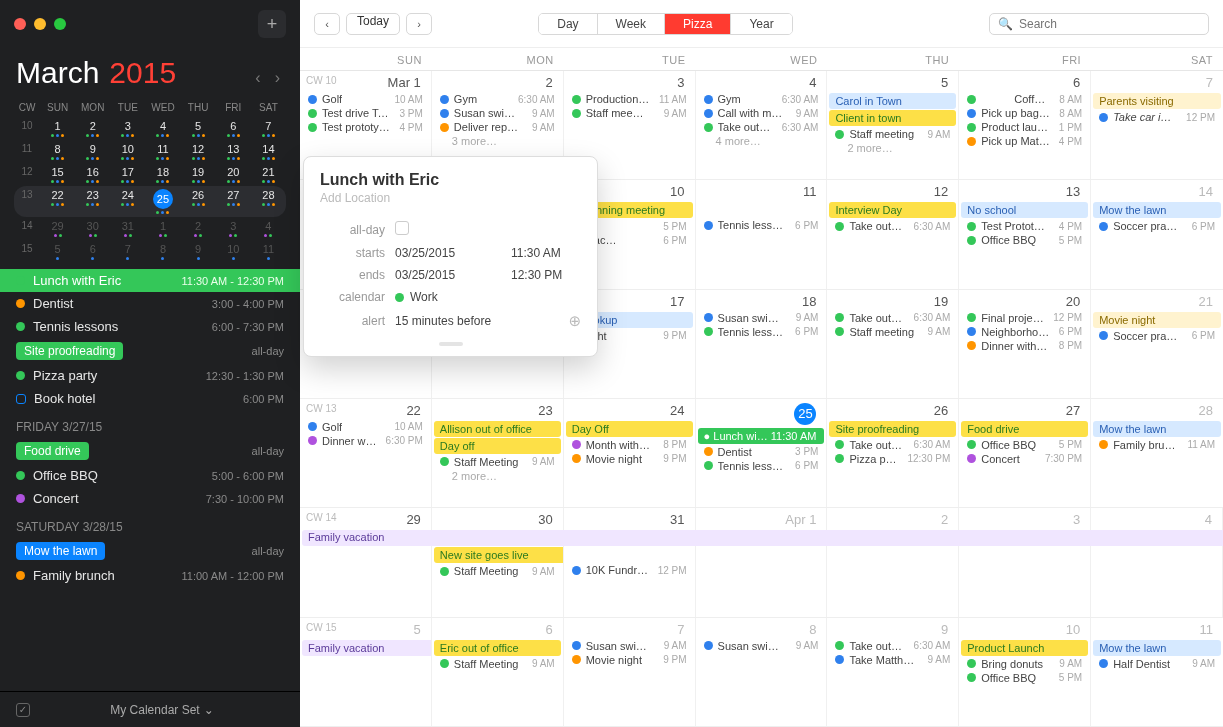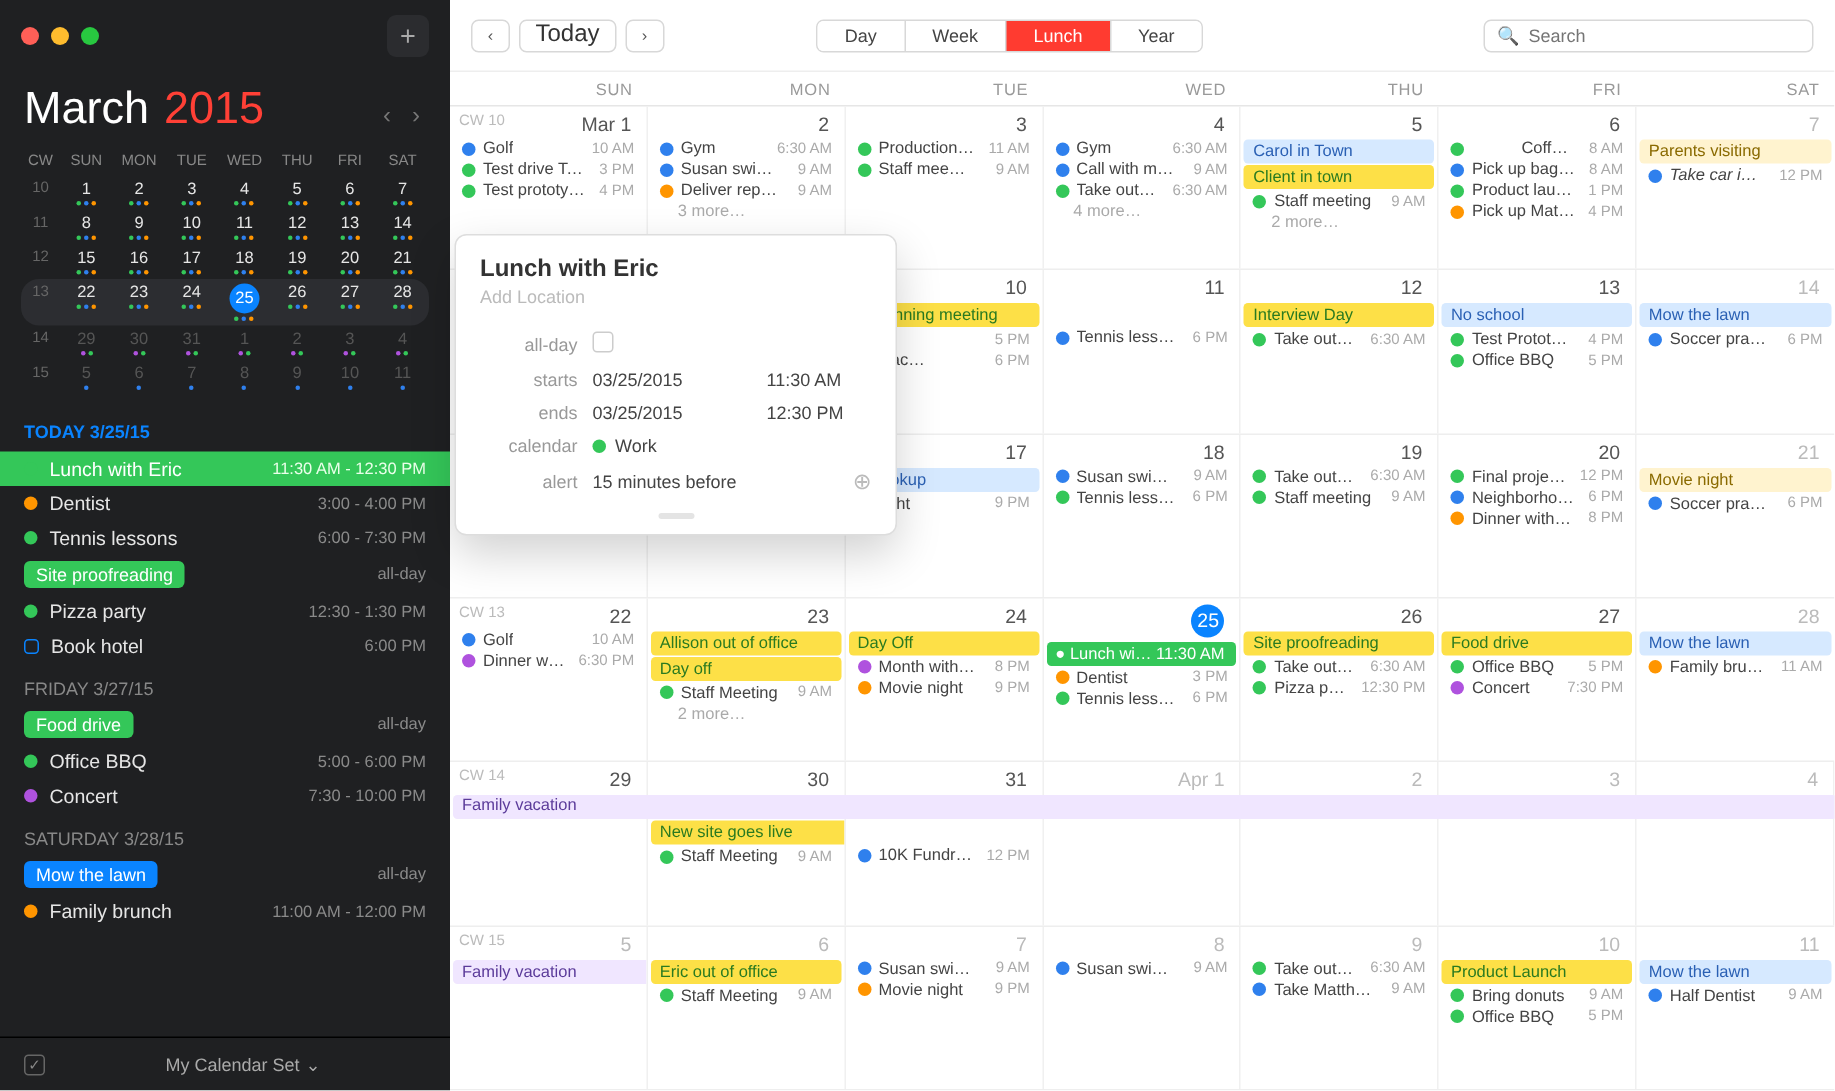--- a/index.html
+++ b/index.html
@@ -44,21 +44,21 @@
 
 .sidebar-footer { height:36px; border-top:1px solid #000; display:flex; align-items:center; padding:0 16px; gap:10px; color:#aaa; font-size:12px; }
 .sidebar-footer .chk { width:14px; height:14px; border:1px solid #666; border-radius:3px; display:inline-flex; align-items:center; justify-content:center; font-size:10px; color:#888;}
 .sidebar-footer .setname { margin:0 auto; cursor:pointer; display:flex; align-items:center; gap:4px;}
 
 
 .main { flex:1; display:flex; flex-direction:column; background:#fff; }
 .toolbar { height:48px; display:flex; align-items:center; padding:0 14px; gap:16px; border-bottom:1px solid #eee; }
 .nav-group { display:flex; gap:6px; align-items:center; }
 .nav-btn { width:26px; height:22px; border:1px solid #d8d8d8; border-radius:5px; display:flex; align-items:center; justify-content:center; color:#555; background:#fff; cursor:pointer; font-size:11px; }
-.today-btn { height:22px; padding:0 10px; border:1px solid #d8d8d8; border-radius:5px; background:#fff; font-size:16px; cursor:pointer; }
+.today-btn { height:22px; padding:0 10px; border:1px solid #d8d8d8; border-radius:5px; background:#fff; font-size:12px; cursor:pointer; }
 .seg { display:flex; border:1px solid #d8d8d8; border-radius:5px; overflow:hidden; margin:0 auto; }
 .seg div { padding:3px 18px; font-size:12px; cursor:pointer; background:#fff; color:#444; }
 .seg div + div { border-left:1px solid #d8d8d8; }
 .seg div.active { background:#ff3b30; color:#fff; }
 .search { width:220px; height:22px; border:1px solid #d8d8d8; border-radius:5px; display:flex; align-items:center; padding:0 8px; color:#aaa; gap:6px; margin-left:auto;}
 .search input { border:none; outline:none; font-size:12px; flex:1; color:#555; }
 
 .grid-head { display:grid; grid-template-columns: repeat(7,1fr); border-bottom:1px solid #e6e6e6; }
 .grid-head div { text-align:right; padding:6px 10px 4px; font-size:11px; color:#999; font-weight:500; letter-spacing:0.5px; }
 
@@ -346,21 +346,20 @@
                 <i style="background:#2f80ed"></i>
               </div></div>
             <div class="mini-cell faded">11<div class="dot-row">
                 <i style="background:#2f80ed"></i>
               </div></div>
           </div>
         </div>
     </div>
 
     <div class="agenda" id="agenda">
-        <div class="today-label">TODAY 3/25/15</div>
         <div class="ag-item sel">
           <span class="dot d-green"></span>
           <span>Lunch with Eric</span>
           <span class="time">11:30 AM - 12:30 PM</span>
         </div>
         <div class="ag-item">
           <span class="dot d-orange"></span>
           <span>Dentist</span>
           <span class="time">3:00 - 4:00 PM</span>
         </div>
@@ -422,21 +421,21 @@
   <main class="main">
     <div class="toolbar">
       <div class="nav-group">
         <div class="nav-btn">‹</div>
         <div class="today-btn">Today</div>
         <div class="nav-btn">›</div>
       </div>
       <div class="seg" id="seg">
           <div>Day</div>
           <div>Week</div>
-          <div class="active">Lunch</div>
+          <div class="active">Pizza</div>
           <div>Year</div>
         </div>
       <div class="search">
         <span>🔍</span>
         <input placeholder="Search" style="">
       </div>
     </div>
 
     <div class="grid-head" id="dow">
         <div>SUN</div>

